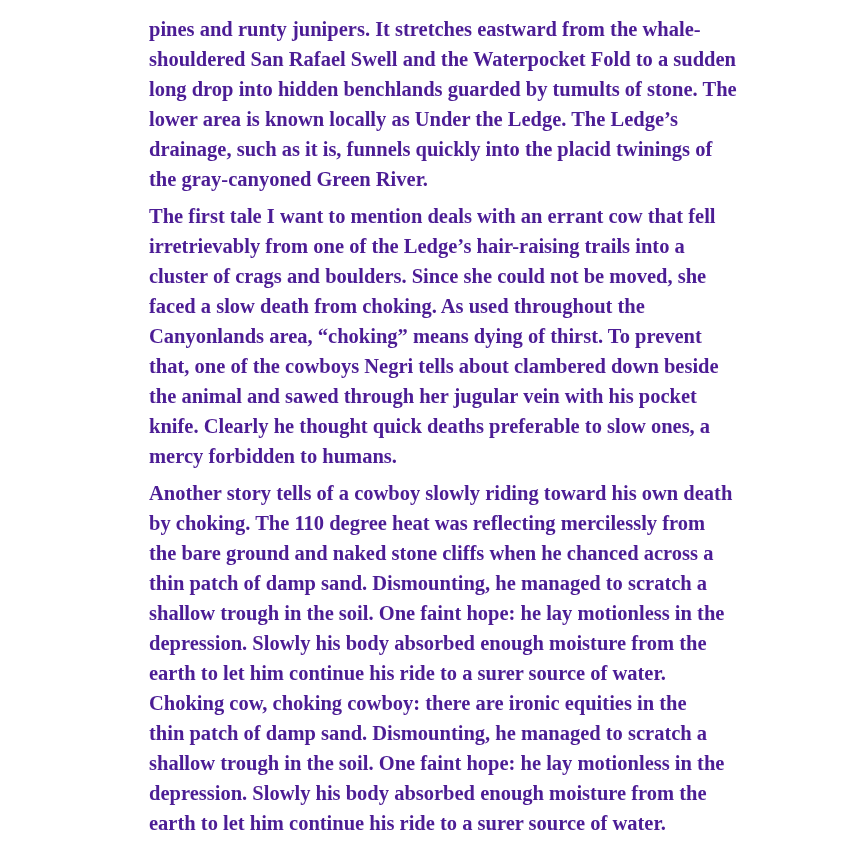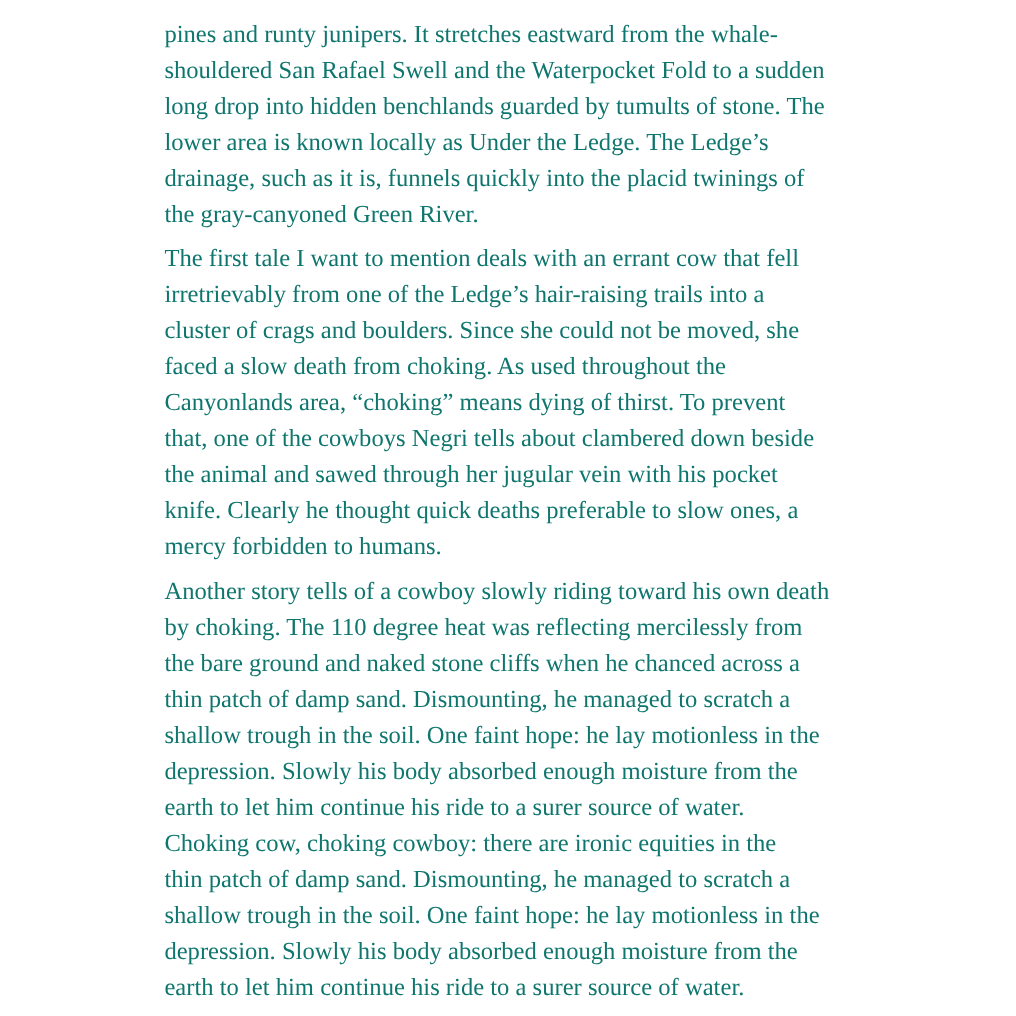--- a/index.html
+++ b/index.html
@@ -19,23 +19,23 @@
     padding: 14px 60px 0 133px;
     background: #ffffff;
   }
   .text-column {
     width: 660px;
   }
   p.doc-par {
     font-family: "Liberation Serif", "DejaVu Serif", serif;
     font-size: 20.5px;
     line-height: 30px;
-    font-weight: 400;
-    color: #0f766e;
-    margin: 0 0 7px 4px;
+    font-weight: 700;
+    color: #4c1d95;
+    margin: 0 0 7px 16px;
     white-space: pre; 
     letter-spacing: 0;
   }
 </style>
 </head>
 <body>
 
 <main class="page">
   <article class="text-column">
     <p class="doc-par">pines and runty junipers. It stretches eastward from the whale-

